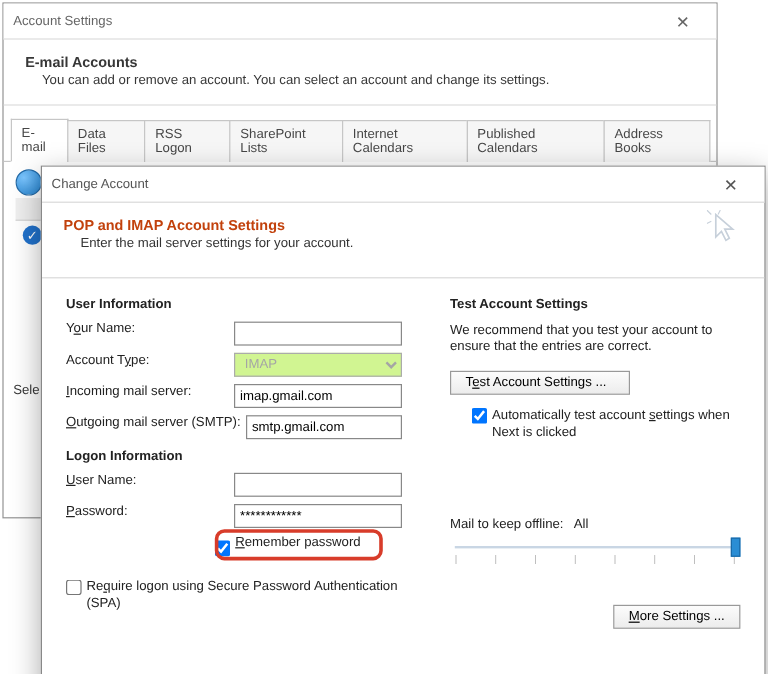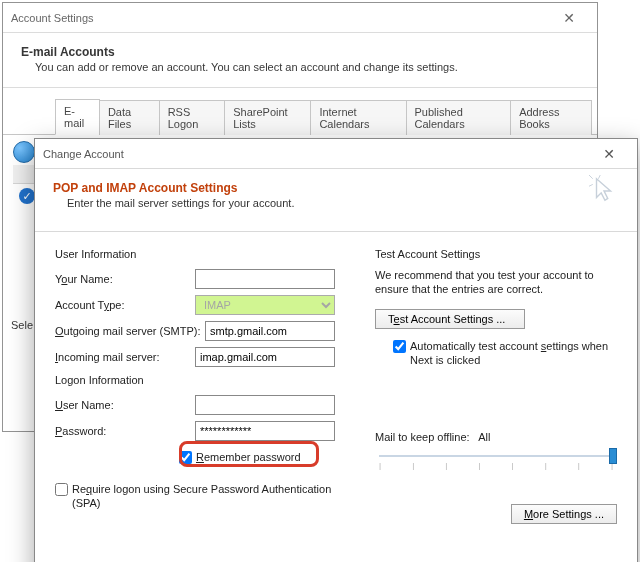--- a/index.html
+++ b/index.html
@@ -52,21 +52,20 @@
     background: #f6f6f6;
     margin-right: -1px;
     font-size: 11px;
     color: #333;
     position: relative;
     top: 1px;
   }
   .tab.active {
     background: #fff;
     border-bottom: 1px solid #fff;
-    margin-left: 46px;
   }
   .toolbar {
     padding: 6px 10px 2px 10px;
     display: flex;
     gap: 18px;
     align-items: center;
     color: #333;
   }
   .globe-icon {
     width: 22px; height: 22px;
@@ -93,24 +92,23 @@
   .front-window {
     box-shadow: 0 8px 24px rgba(0,0,0,0.35);
   }
   .content-cols {
     display: flex;
     padding: 10px 20px 0 20px;
     gap: 20px;
   }
   .col-left { width: 300px; }
   .col-right { flex: 1; }
-  .section-head { font-weight: normal; margin: 6px 0 8px 0; }
+  .section-head { font-weight: bold; margin: 6px 0 8px 0; }
   .field-row {
     display: flex;
-    align-items: center;
     margin: 4px 0;
     height: 22px;
   }
   .field-row label {
     width: 140px;
   }
   .underline-access { text-decoration: underline; text-decoration-thickness: 1px; text-underline-offset: 1px; }
   input.txt, select.sel {
     width: 140px;
     height: 20px;
@@ -255,26 +253,26 @@
       </div>
 
 
       <div class="field-row">
         <label><span>Account T</span><span class="underline-access">y</span><span>pe:</span></label>
         <select class="sel" disabled="">
           <option>IMAP</option>
         </select>
       </div>
       <div class="field-row">
+        <label><span class="underline-access">I</span><span>ncoming mail server:</span></label>
+        <input class="txt" value="imap.gmail.com" style="">
+      </div>
+      <div class="field-row">
         <label style="width:150px;"><span class="underline-access">O</span><span>utgoing mail server (SMTP):</span></label>
         <input class="txt" style="width: 130px;" value="smtp.gmail.com">
-      </div>
-      <div class="field-row">
-        <label><span class="underline-access">I</span><span>ncoming mail server:</span></label>
-        <input class="txt" value="imap.gmail.com" style="">
       </div>
 
       <div class="section-head">Logon Information</div>
 
       <div class="field-row">
         <label><span class="underline-access">U</span><span>ser Name:</span></label>
         <input class="txt blur" value="" style="">
       </div>
       <div class="field-row">
         <label><span class="underline-access">P</span><span>assword:</span></label>

